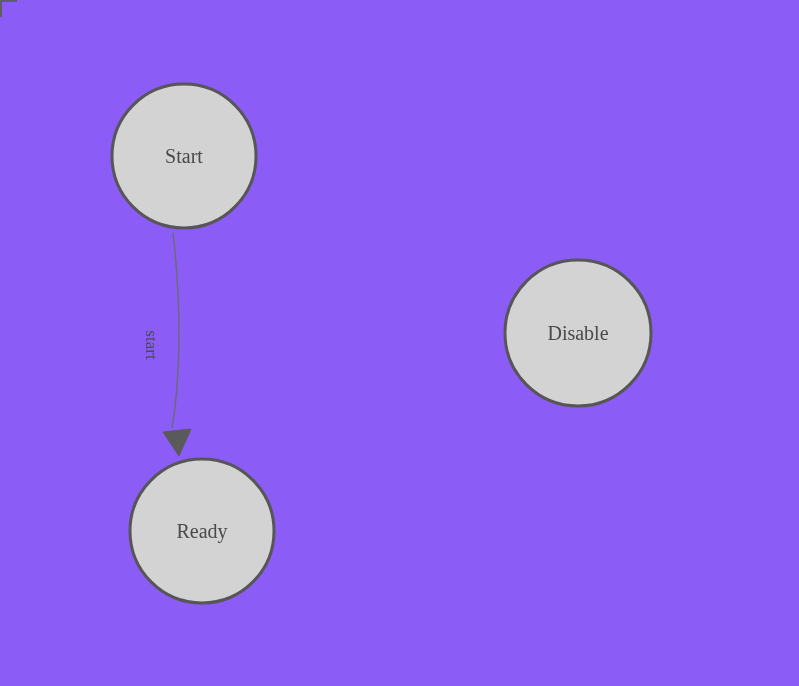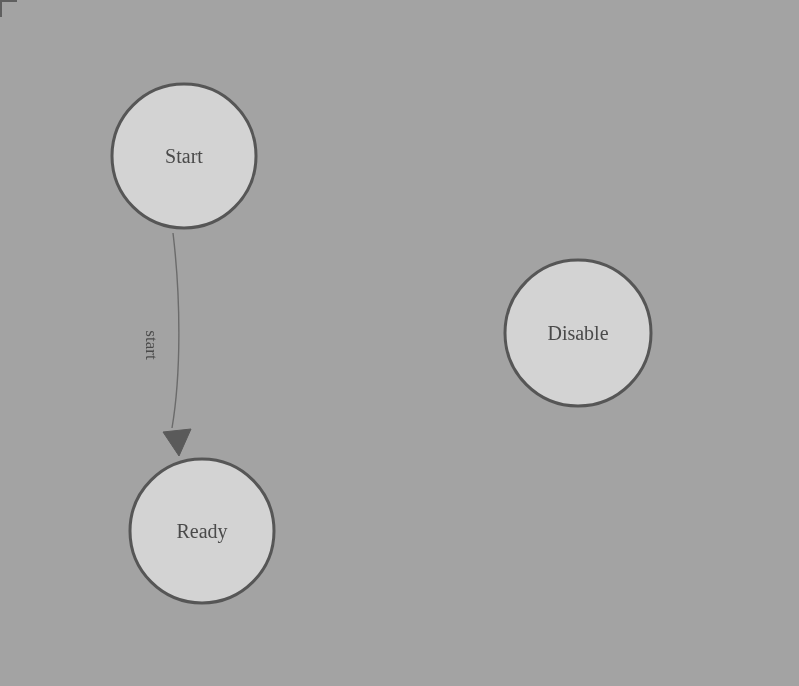--- a/index.html
+++ b/index.html
@@ -7,21 +7,21 @@
     padding: 0;
     background: #ffffff;
     width: 799px;
     height: 686px;
     overflow: hidden;
   }
   .canvas {
     position: relative;
     width: 799px;
     height: 686px;
-    background: #a3a3a3;
+    background: #8b5cf6;
   }
   svg { display: block; }
   .node-circle {
     fill: #d3d3d3;
     stroke: #565656;
     stroke-width: 3;
   }
   .node-label {
     fill: #4a4a4a;
     font-family: "Liberation Serif", serif;

